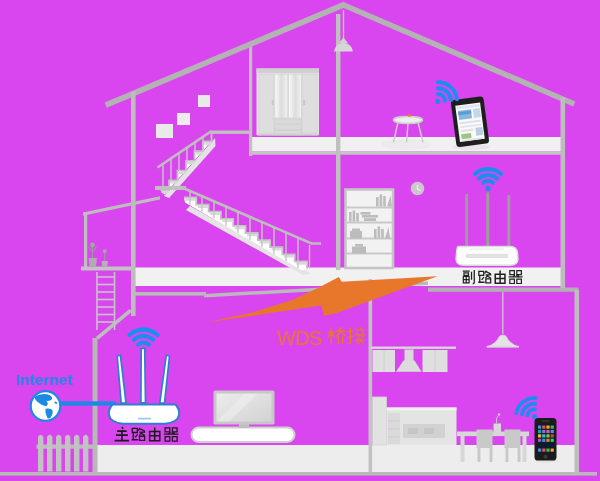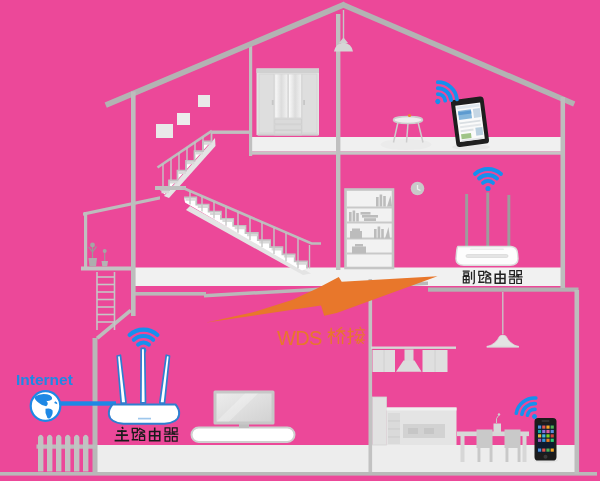--- a/index.html
+++ b/index.html
@@ -1,16 +1,16 @@
 <!DOCTYPE html>
 <html><head>
 <meta charset="utf-8">
 <style>
 html,body{margin:0;padding:0;background:#fff;}
-#stage{position:relative;width:600px;height:481px;overflow:hidden;background:#ec4899;
+#stage{position:relative;width:600px;height:481px;overflow:hidden;background:#d946ef;
 font-family:"Liberation Sans",sans-serif;}
 </style>
 </head>
 <body>
 <div id="stage">
 <svg width="600" height="481" viewBox="0 0 600 481">
 <defs>
 <g id="wifi" fill="none" stroke="#1590ee" stroke-width="3.8" stroke-linecap="round">
 <circle cx="0" cy="0" r="2.6" fill="#1590ee" stroke="none"></circle>
 <path d="M -5.02 -5.57 A 7.5 7.5 0 0 1 5.02 -5.57"></path>

